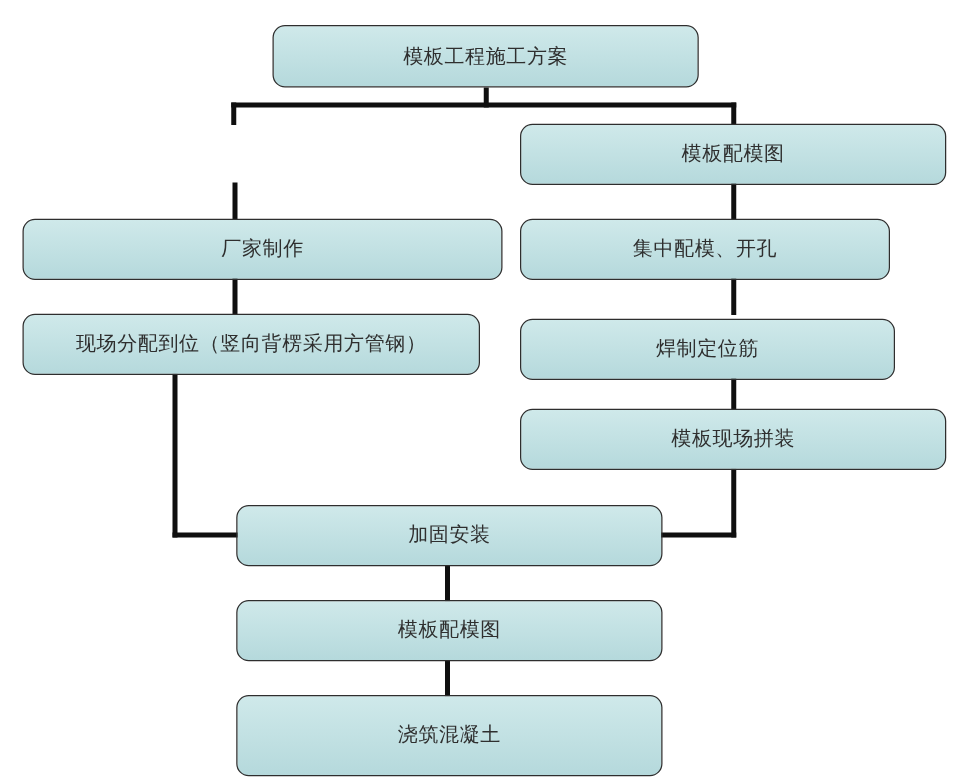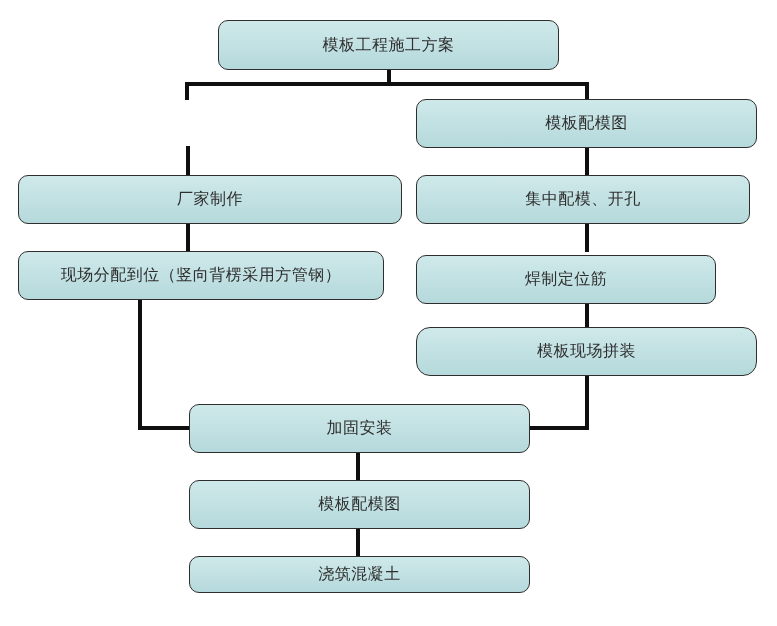--- a/index.html
+++ b/index.html
@@ -55,21 +55,21 @@
 
   <div class="edge" style="left:356px; top:451px; width:4px;   height:30px;"></div>
   <div class="edge" style="left:356px; top:527px; width:4px;   height:30px;"></div>
 
   <div class="node" style="left:218px; top:20px;  width:341px; height:50px;">模板工程施工方案</div>
 
   <div class="node" style="left:18px;  top:175px; width:384px; height:49px;">厂家制作</div>
   <div class="node" style="left:18px;  top:251px; width:366px; height:49px;">现场分配到位（竖向背楞采用方管钢）</div>
 
   <div class="node" style="left:416px; top:99px;  width:341px; height:49px;">模板配模图</div>
-  <div class="node" style="left:416px; top:175px; width:334px; height:49px;">集中配模、开孔</div>
+  <div class="node" style="left:416px; top:175px; width:296px; height:49px;">集中配模、开孔</div>
   <div class="node" style="left:416px; top:255px; width:300px; height:49px;">焊制定位筋</div>
-  <div class="node" style="left:416px; top:327px; width:341px; height:49px;border-radius:14px;">模板现场拼装</div>
+  <div class="node" style="left:416px; top:327px; width:341px; height:49px;">模板现场拼装</div>
 
   <div class="node" style="left:189px; top:404px; width:341px; height:49px;">加固安装</div>
   <div class="node" style="left:189px; top:480px; width:341px; height:49px;">模板配模图</div>
-  <div class="node" style="left:189px; top:556px; width:341px; height:37px;">浇筑混凝土</div>
+  <div class="node" style="left:189px; top:556px; width:341px; height:65px;">浇筑混凝土</div>
 
 </div>
 
 </body></html>

